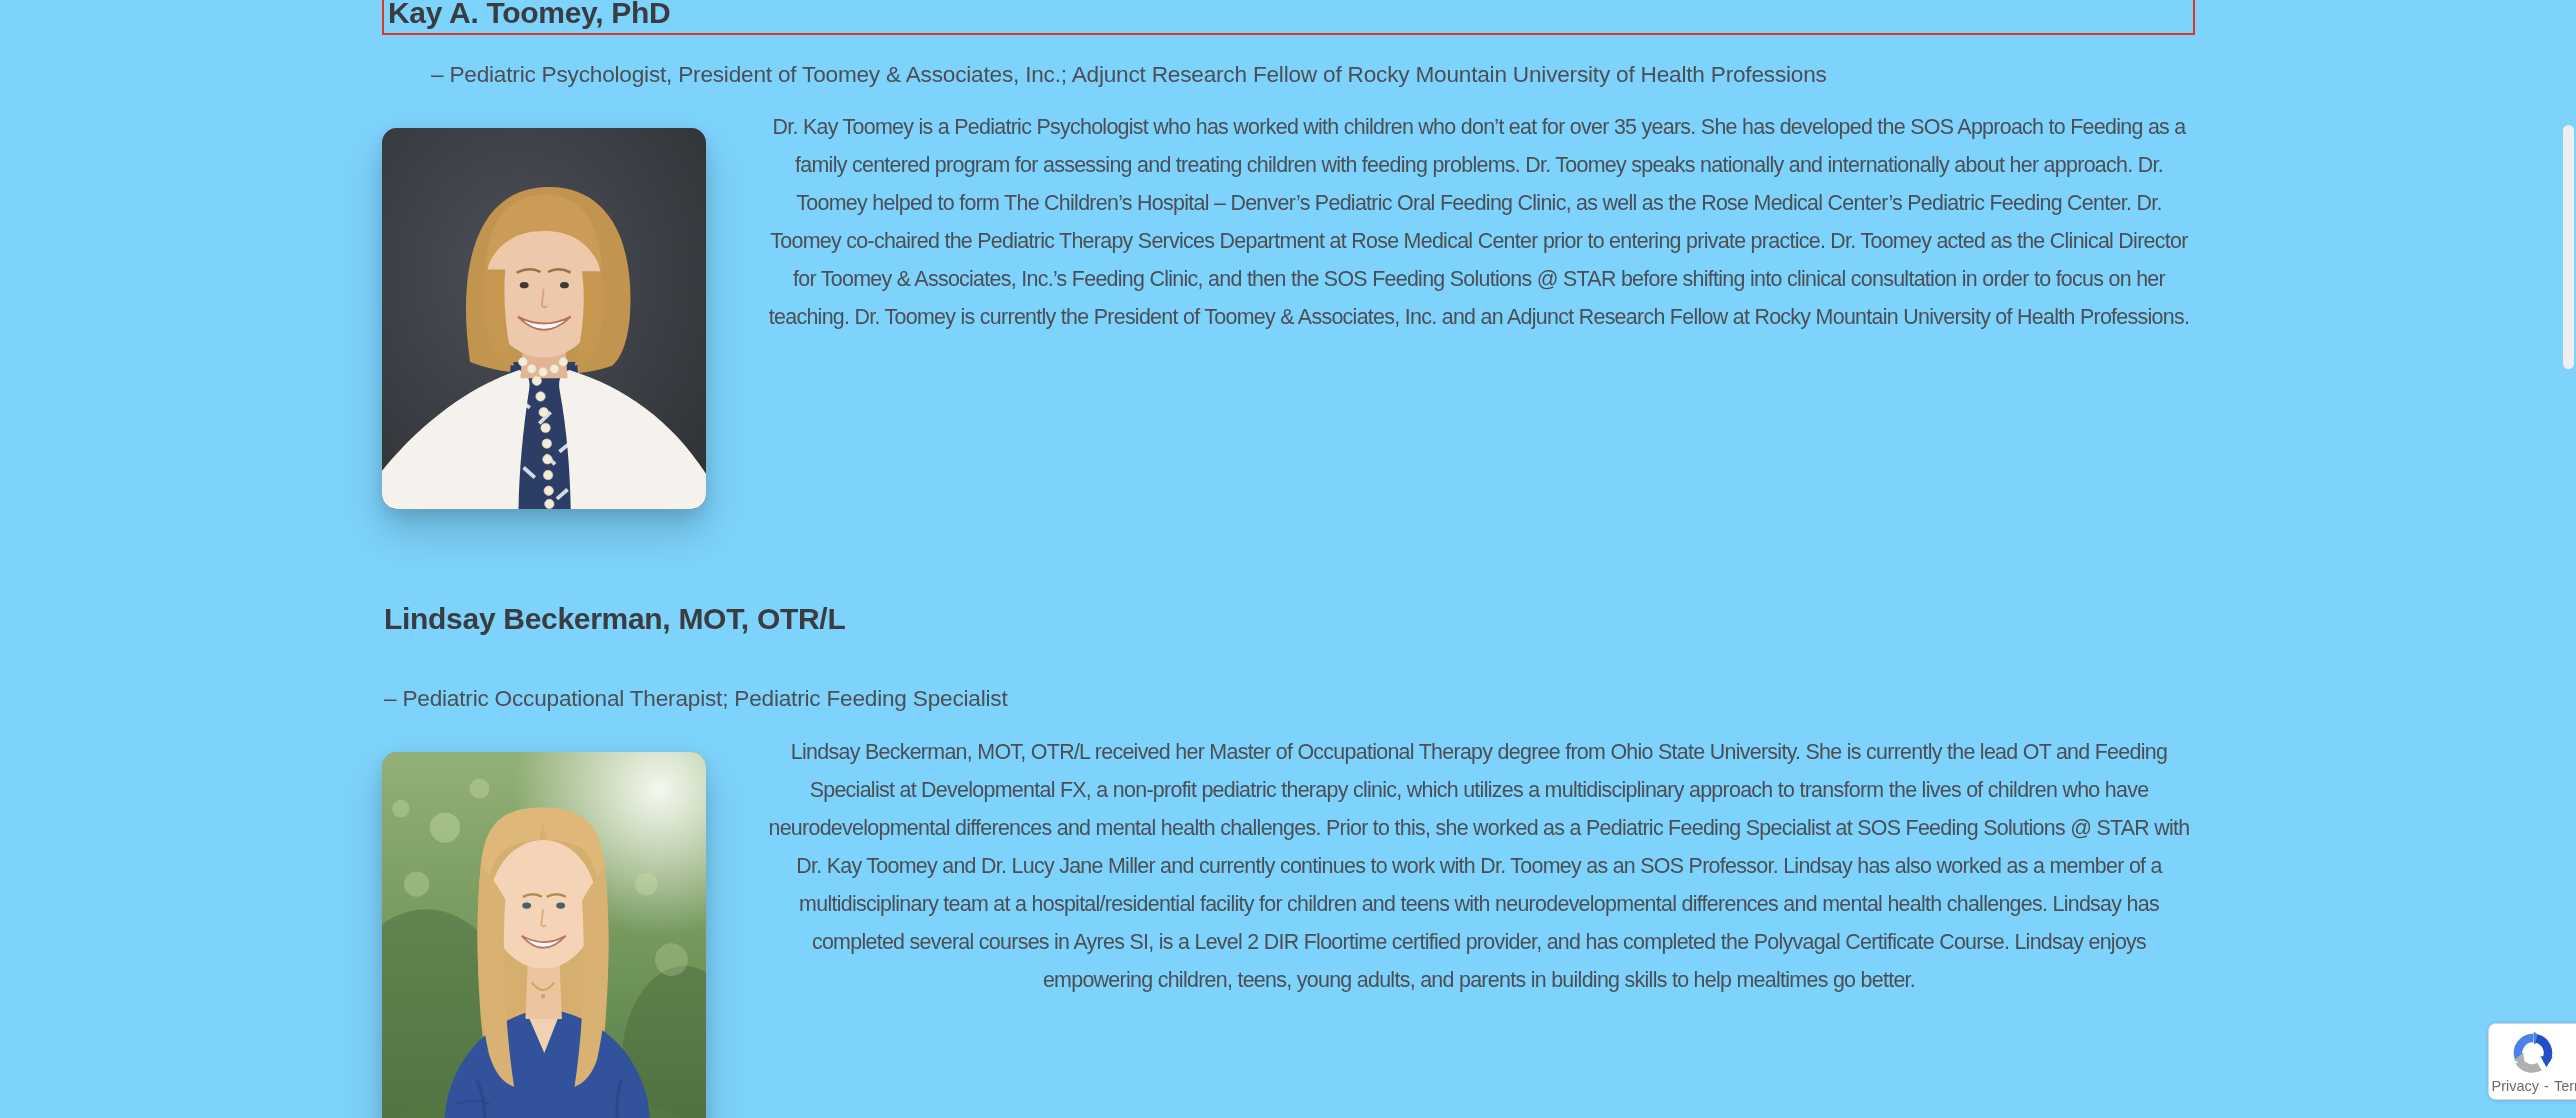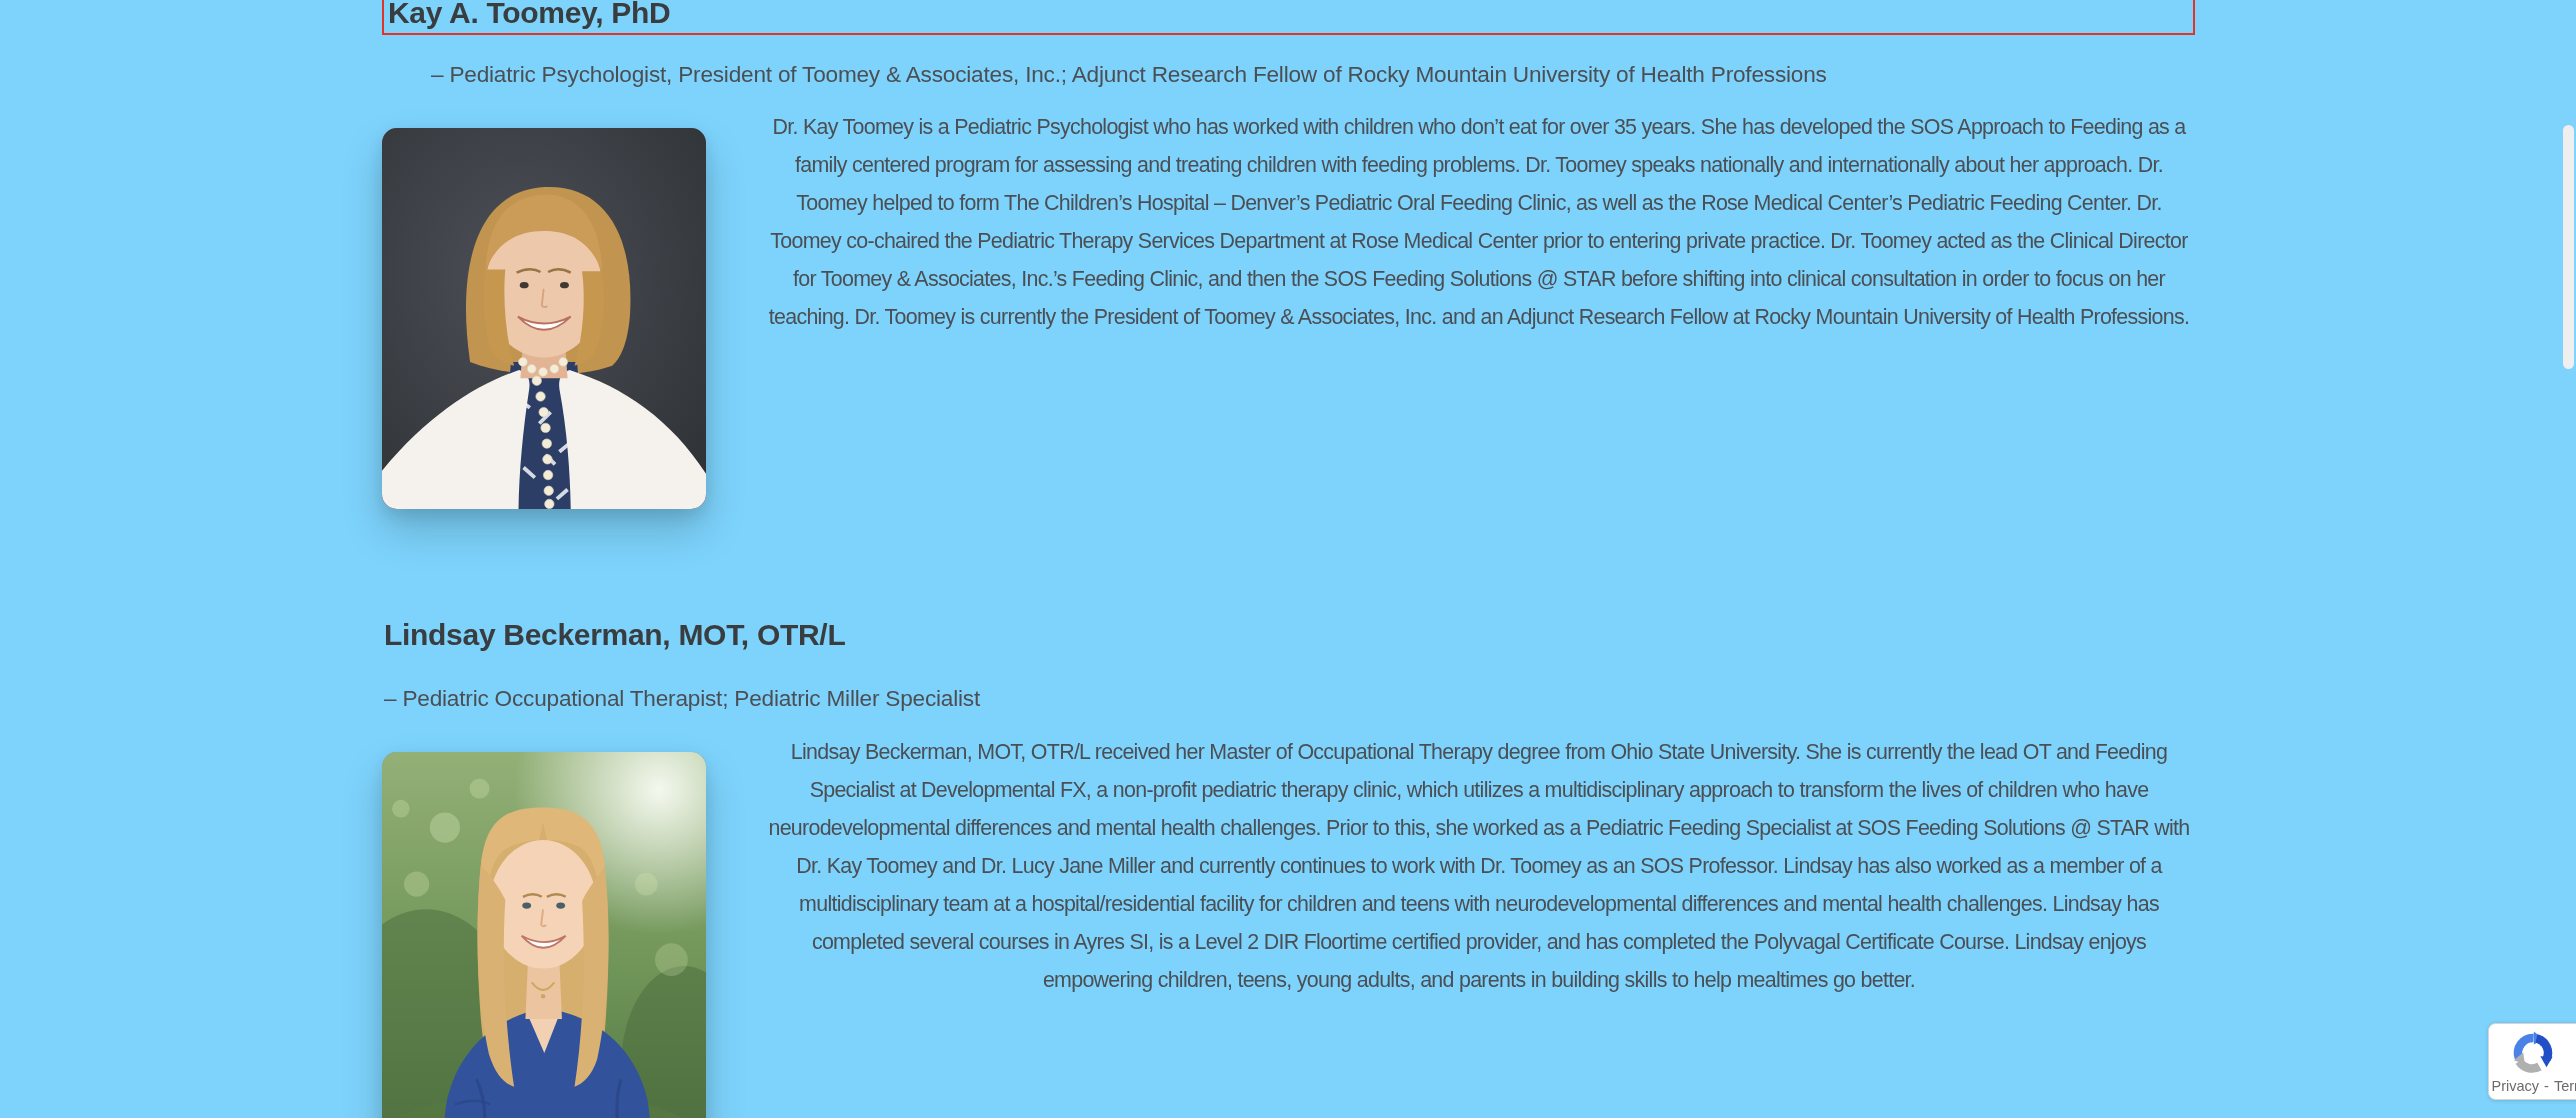--- a/index.html
+++ b/index.html
@@ -11,21 +11,21 @@
   }
   .highlight-box {
     position:absolute; left:382px; top:-12.6px; width:1813px; height:48px;
     border:2.5px solid #e23426; background:transparent;
   }
   .h2-title {
     position:absolute; font-size:30px; font-weight:700; color:#3a3d40;
     letter-spacing:-0.3px; line-height:35px; white-space:nowrap;
   }
   #title-1 { left:388px; top:-5px; }
-  #title-2 { left:384px; top:616px; line-height:38px; }
+  #title-2 { left:384px; top:600px; line-height:38px; }
   .subtitle {
     position:absolute; left:384px; font-size:22.6px; color:#4b4f54;
     letter-spacing:-0.2px; line-height:30px; white-space:nowrap;
   }
   #subtitle-1 { top:60px;margin-left:47px; }
   #subtitle-2 { top:684px; }
   .bio {
     position:absolute; left:765px; width:1428px;
     font-size:21.4px; line-height:38px; color:#4b4f54; letter-spacing:-0.7px;
     text-align:center;
@@ -119,21 +119,21 @@
         <circle cx="264" cy="552" r="7.5"></circle>
           <circle cx="265" cy="577" r="7.5"></circle>
           <circle cx="266" cy="598" r="7.5"></circle>
       </g>
     </svg>
   </div>
 
   <p class="bio" id="bio-1">Dr. Kay Toomey is a Pediatric Psychologist who has worked with children who don’t eat for over 35 years. She has developed the SOS Approach to Feeding as a family centered program for assessing and treating children with feeding problems. Dr. Toomey speaks nationally and internationally about her approach. Dr. Toomey helped to form The Children’s Hospital – Denver’s Pediatric Oral Feeding Clinic, as well as the Rose Medical Center’s Pediatric Feeding Center. Dr. Toomey co-chaired the Pediatric Therapy Services Department at Rose Medical Center prior to entering private practice. Dr. Toomey acted as the Clinical Director for Toomey &amp; Associates, Inc.’s Feeding Clinic, and then the SOS Feeding Solutions @ STAR before shifting into clinical consultation in order to focus on her teaching. Dr. Toomey is currently the President of Toomey &amp; Associates, Inc. and an Adjunct Research Fellow at Rocky Mountain University of Health Professions.</p>
 
   <h2 class="h2-title" id="title-2">Lindsay Beckerman, MOT, OTR/L</h2>
-  <div class="subtitle" id="subtitle-2">– Pediatric Occupational Therapist; Pediatric Miller Specialist</div>
+  <div class="subtitle" id="subtitle-2">– Pediatric Occupational Therapist; Pediatric Feeding Specialist</div>
 
   <div class="photo" id="photo-2">
     <svg viewBox="0 0 515 645" preserveAspectRatio="none">
       <defs>
         <linearGradient id="lbg" x1="0" y1="0" x2="0" y2="1">
           <stop offset="0%" stop-color="#93b077"></stop>
           <stop offset="55%" stop-color="#6f9458"></stop>
           <stop offset="100%" stop-color="#4f7340"></stop>
         </linearGradient>
         <radialGradient id="lsky" cx="50%" cy="50%" r="50%">

